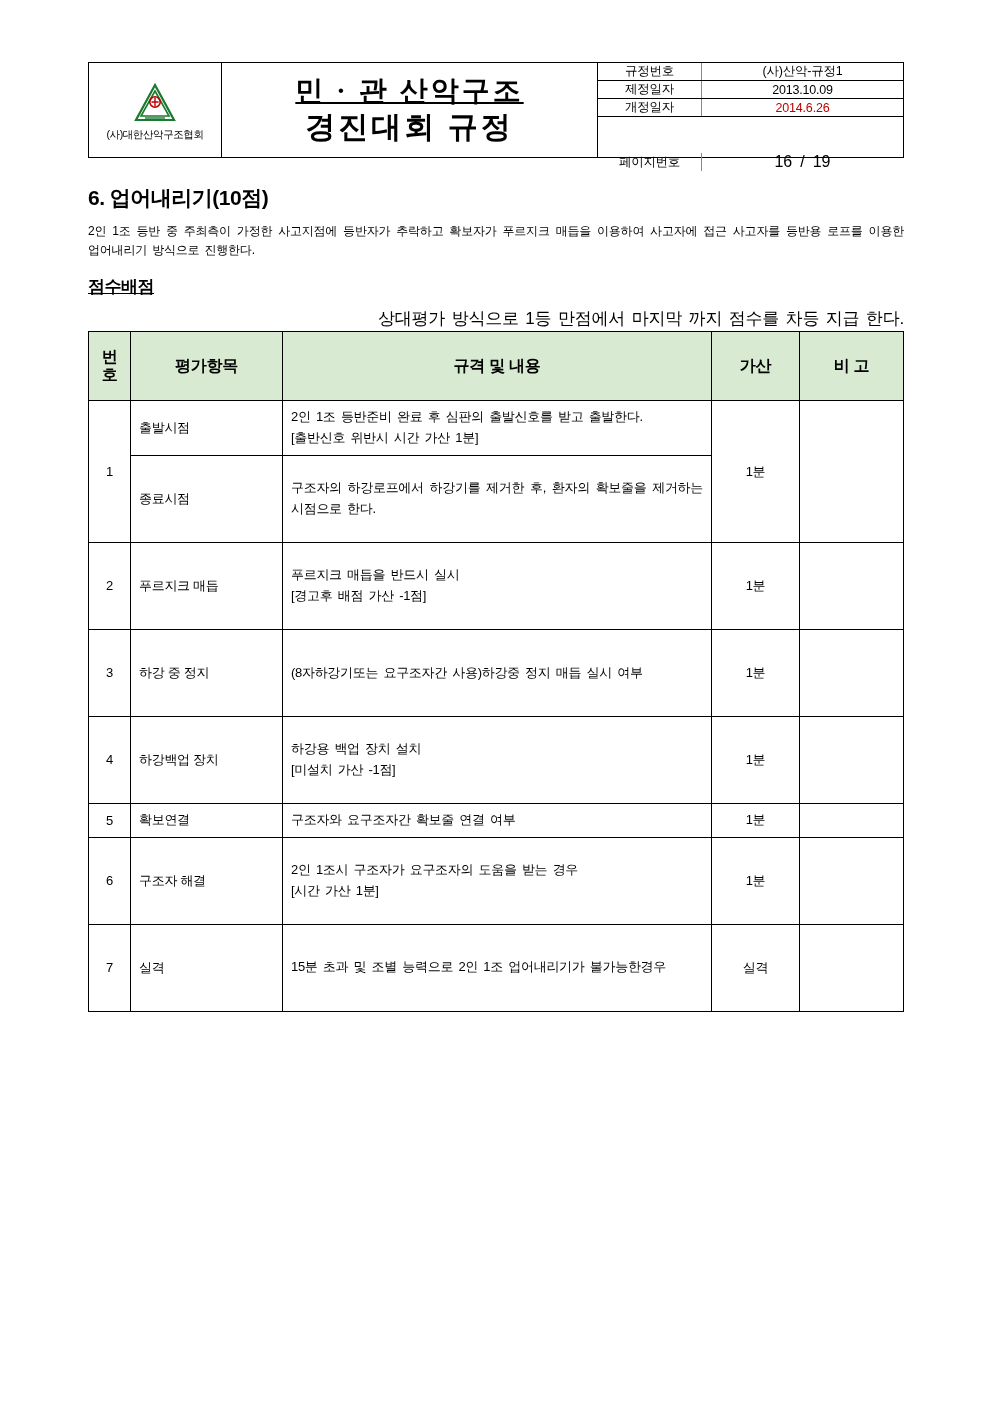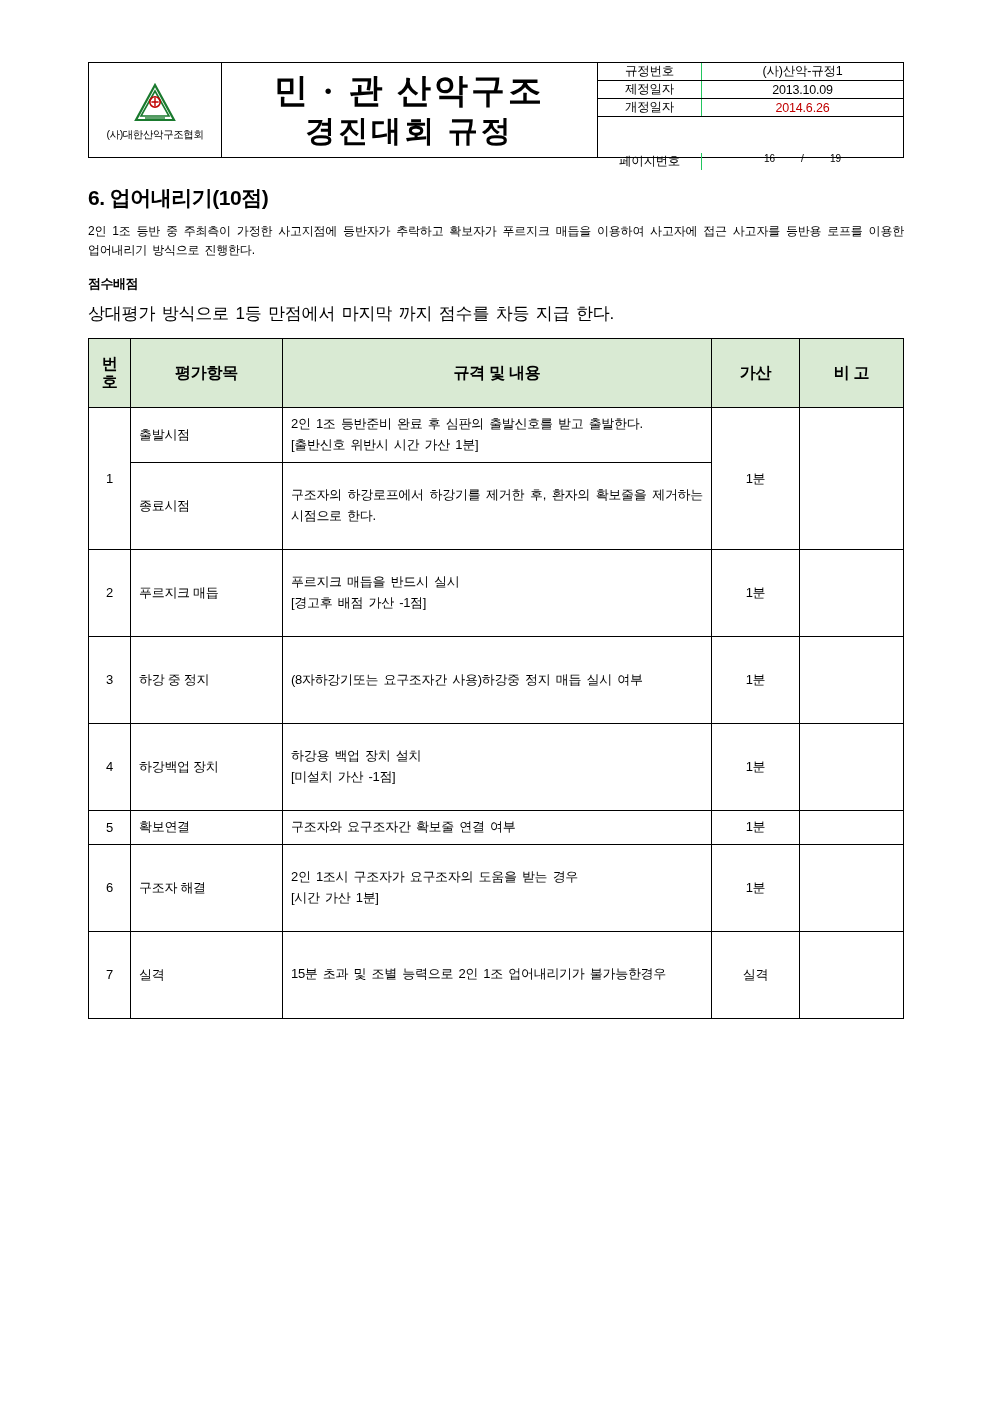--- a/index.html
+++ b/index.html
@@ -56,23 +56,24 @@
     border-right: 1.5px solid #000;
     box-sizing: border-box;
     display: flex;
     flex-direction: column;
     align-items: center;
     justify-content: center;
     font-family: "Liberation Serif", serif;
     font-weight: bold;
   }
   .header-title .line1 {
-    font-size: 34px;
+    font-size: 28px;
     letter-spacing: 3px;
     line-height: 1.2;
+    text-decoration: underline;
   }
   .header-title .line2 {
     font-size: 30px;
     letter-spacing: 3px;
     line-height: 1.25;
   }
   .header-meta {
     width: 305px;
     box-sizing: border-box;
     display: flex;
@@ -102,52 +103,54 @@
     justify-content: center;
     font-size: 12.5px;
     letter-spacing: -0.2px;
   }
   .meta-value.red { color: #c00000; }
   .page-nums {
     flex: 1;
     display: flex;
     align-items: flex-start;
     justify-content: center;
-    font-size: 10px;
-    gap: 26px;
+    font-size: 16px;
+    gap: 8px;
   }
 
   
   h1.section-title {
     font-size: 21px;
     font-weight: bold;
     margin: 26px 0 10px 0;
     letter-spacing: -0.5px;
   }
   p.para {
     font-size: 12px;
     line-height: 1.62;
     margin: 0 0 0 0;
     text-align: justify;
     letter-spacing: -0.2px;
     word-spacing: 2px;
   }
   h2.sub-title {
-    font-size: 13px;
+    font-size: 17px;
     font-weight: bold;
     margin: 14px 0 8px 0;
+    text-decoration: underline;
     letter-spacing: -0.5px;
     display: inline-block;
   }
   p.para2 {
     font-size: 17px;
     line-height: 1.5;
-    margin: 0 0 12px 0;
+    margin: 0 0 0 0;
     letter-spacing: -0.2px;
     word-spacing: 2px;
+    text-align: right;
   }
 
   
   table.score {
     width: 100%;
     border-collapse: collapse;
     table-layout: fixed;
     border: 1.5px solid #000;
   }
   table.score th, table.score td {

